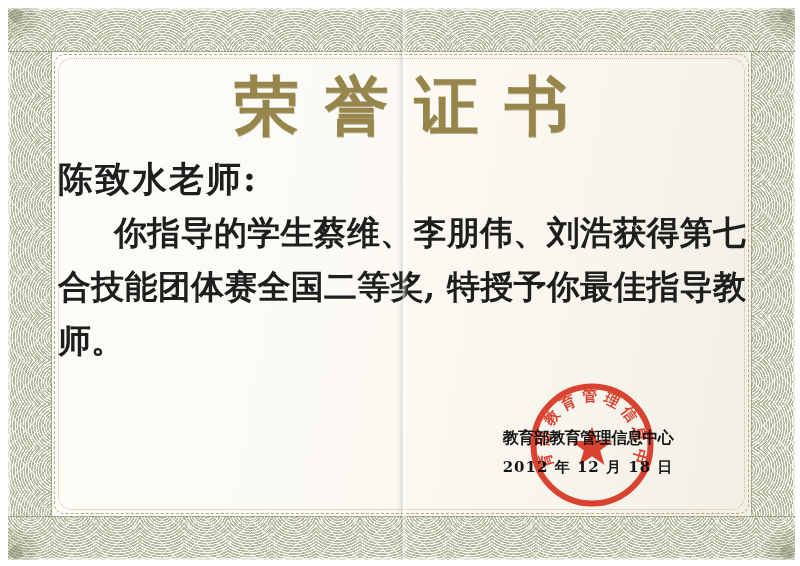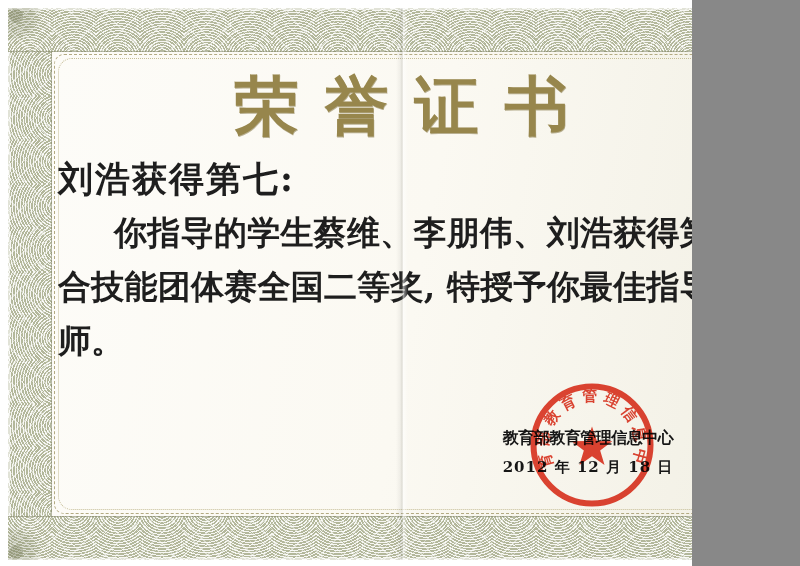--- a/index.html
+++ b/index.html
@@ -1,17 +1,17 @@
 <!DOCTYPE html>
 <html><head>
 <meta charset="utf-8">
 <style>
   html,body{margin:0;padding:0;background:#888;}
   .scan{
-    position:relative; width:692px; height:566px; background:#ffffff;
+    position:relative; width:800px; height:566px; background:#ffffff;
     overflow:hidden; font-family:"DejaVu Serif", serif;
   }
   .cert{
     position:absolute; left:8px; top:8px; width:787px; height:552px;
     background:#eceadb;
   }
   
   .band{ position:absolute; background-color:#c7cab1; }
   .band-top{ left:0; right:0; top:0; height:44px;
     background-image:
@@ -113,21 +113,21 @@
     <div class="corner corner-tr"></div>
     <div class="corner corner-bl"></div>
     <div class="corner corner-br"></div>
 
     <div class="paper"></div>
     <div class="frame-outer"></div>
     <div class="frame-inner"></div>
 
     <div class="title">荣誉证书</div>
 
-    <div class="salutation">刘浩获得第七:</div>
+    <div class="salutation">陈致水老师:</div>
 
     <div class="body-text">
       <div class="bline fill indent">你指导的学生蔡维、李朋伟、刘浩获得第七</div>
       <div class="bline fill">合技能团体赛全国二等奖, 特授予你最佳指导教</div>
       <div class="bline">师。</div>
     </div>
 
     <div class="issuer">教育部教育管理信息中心</div>
     <div class="dateline">2012 年 12 月 18 日</div>
 

